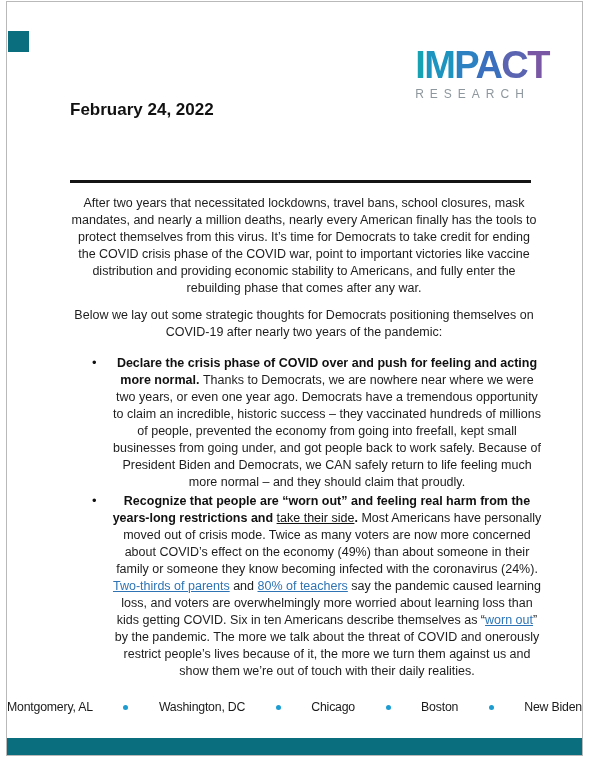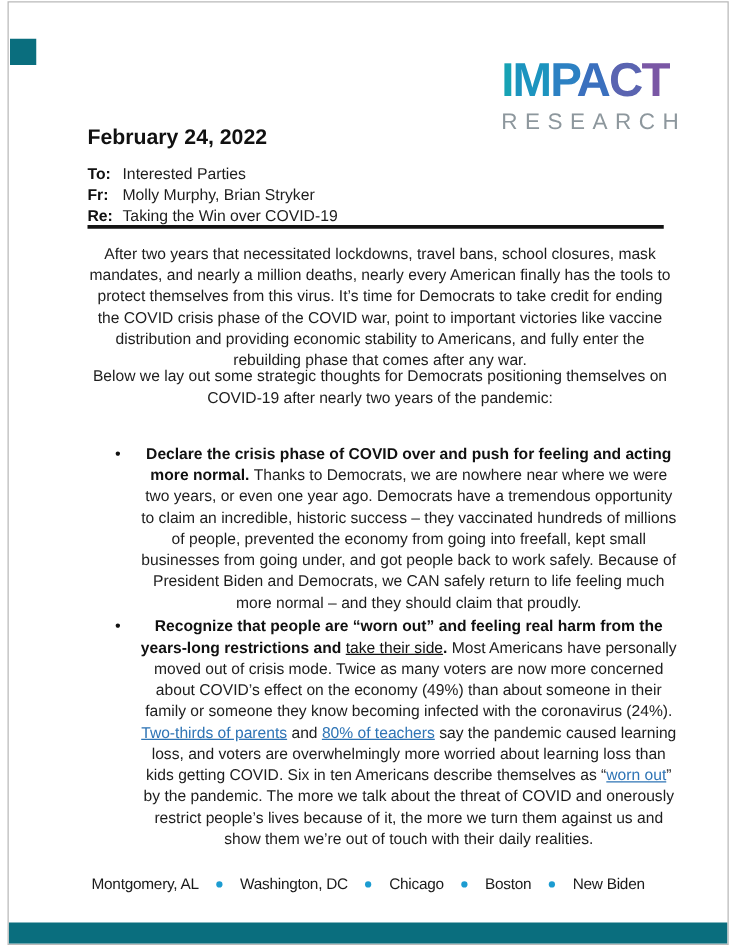--- a/index.html
+++ b/index.html
@@ -8,69 +8,58 @@
     font-family:"Liberation Sans","DejaVu Sans",sans-serif;
     -webkit-font-smoothing:antialiased;
   }
   .page{
     position:absolute;left:6px;top:1px;width:577px;height:755px;
     box-sizing:border-box;border:1px solid #b9b9b9;background:#fff;overflow:hidden;
   }
   .corner-square{position:absolute;left:1px;top:29px;width:21px;height:21px;}
   .logo{position:absolute;top:44px;right:33px;text-align:left;}
   .logo-word{font-size:38px;font-weight:bold;letter-spacing:-1.5px;line-height:1;white-space:nowrap;}
-  .logo-sub{margin-top:3px;font-size:18px;letter-spacing:6px;font-weight:400;white-space:nowrap;}
+  .logo-sub{margin-top:3px;font-size:12px;letter-spacing:6px;font-weight:400;white-space:nowrap;}
   .date{position:absolute;left:63px;top:98px;font-size:17px;font-weight:bold;color:#111;}
   .memo{position:absolute;left:63px;top:129px;font-size:12.6px;line-height:17px;color:#1d1d1d;}
   .memo-label{display:inline-block;width:28px;font-weight:bold;color:#111;}
   .rule{position:absolute;left:63px;top:178px;width:461px;height:3px;background:#141414;}
   .para,.bullet{font-size:12.5px;line-height:17px;color:#1d1d1d;text-align:center;}
   .para{position:absolute;left:63px;width:468px;}
   #para1{top:193px;}
-  #para2{top:291px;}
+  #para2{top:305px;}
   .bullet{position:absolute;left:63px;width:474px;padding-left:40px;box-sizing:border-box;}
   #bullet1{top:353px;}
   #bullet2{top:491px;}
   .bullet .dot{position:absolute;left:22px;top:-1px;color:#111;font-size:13px;}
   .seg-b{font-weight:bold;color:#111;}
   .seg-bu{font-weight:normal;color:#111;text-decoration:underline;}
   .seg-r{font-weight:normal;}
   a.seg-link{text-decoration:underline;cursor:pointer;}
-  .footer{position:absolute;left:0;right:0;top:698px;display:flex;justify-content:center;align-items:center;}
+  .footer{position:absolute;left:0;right:0;top:698px;display:flex;justify-content:space-between;align-items:center;}
   .footer .city{font-size:12.3px;color:#1a1a1a;letter-spacing:-0.2px;white-space:nowrap;}
   .footer .sep{width:5px;height:5px;border-radius:50%;margin:0 14px;flex:0 0 auto;}
   .bar{position:absolute;left:0;right:0;bottom:0;height:17px;}
 </style>
 </head>
 <body>
 
 <div class="page">
 
   <div class="corner-square" style="background: rgb(10, 110, 126);"></div>
 
   <div class="logo">
     <div class="logo-word">
       <span style="color: rgb(23, 162, 180);">I</span><span style="color: rgb(28, 148, 191);">M</span><span style="color: rgb(44, 129, 195);">P</span><span style="color: rgb(59, 112, 190);">A</span><span style="color: rgb(90, 100, 177);">C</span><span style="color: rgb(122, 87, 165);">T</span>
     </div>
     <div class="logo-sub" style="color: rgb(141, 151, 157);">RESEARCH</div>
   </div>
 
   <div class="date">February 24, 2022</div>
 
-  <div class="memo">
-    <div class="memo-row">
-      <span class="memo-label">To:</span><span class="memo-value">Interested Parties</span>
-    </div>
-    <div class="memo-row">
-      <span class="memo-label">Fr:</span><span class="memo-value">Molly Murphy, Brian Stryker</span>
-    </div>
-    <div class="memo-row">
-      <span class="memo-label">Re:</span><span class="memo-value">Taking the Win over COVID-19</span>
-    </div>
-  </div>
 
   <div class="rule"></div>
 
   <div class="para" id="para1"><span class="seg-r">After two years that necessitated lockdowns, travel bans, school closures, mask mandates, and nearly a million deaths, nearly every American finally has the tools to protect themselves from this virus. It’s time for Democrats to take credit for ending the COVID crisis phase of the COVID war, point to important victories like vaccine distribution and providing economic stability to Americans, and fully enter the rebuilding phase that comes after any war.</span></div>
 
   <div class="para" id="para2"><span class="seg-r">Below we lay out some strategic thoughts for Democrats positioning themselves on COVID-19 after nearly two years of the pandemic:</span></div>
 
   <div class="bullet" id="bullet1">
     <span class="dot">•</span>
     <span><span class="seg-b">Declare the crisis phase of COVID over and push for feeling and acting more normal. </span><span class="seg-r">Thanks to Democrats, we are nowhere near where we were two years, or even one year ago. Democrats have a tremendous opportunity to claim an incredible, historic success – they vaccinated hundreds of millions of people, prevented the economy from going into freefall, kept small businesses from going under, and got people back to work safely. Because of President Biden and Democrats, we CAN safely return to life feeling much more normal – and they should claim that proudly.</span></span>

